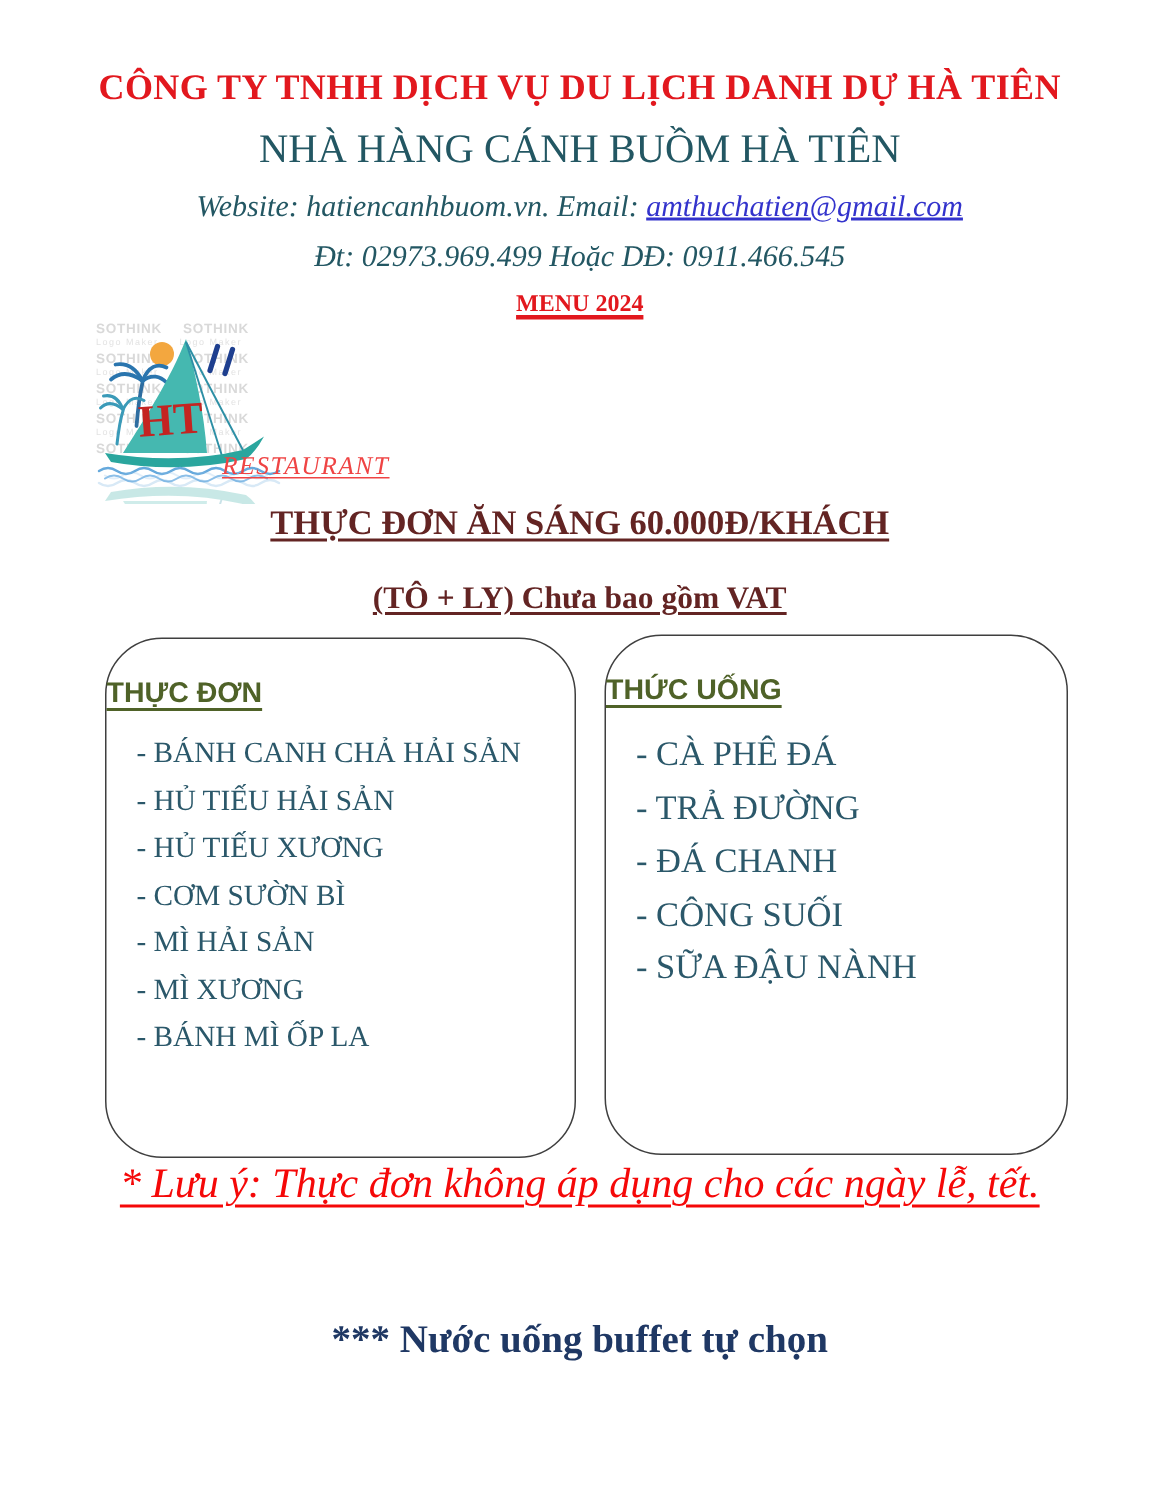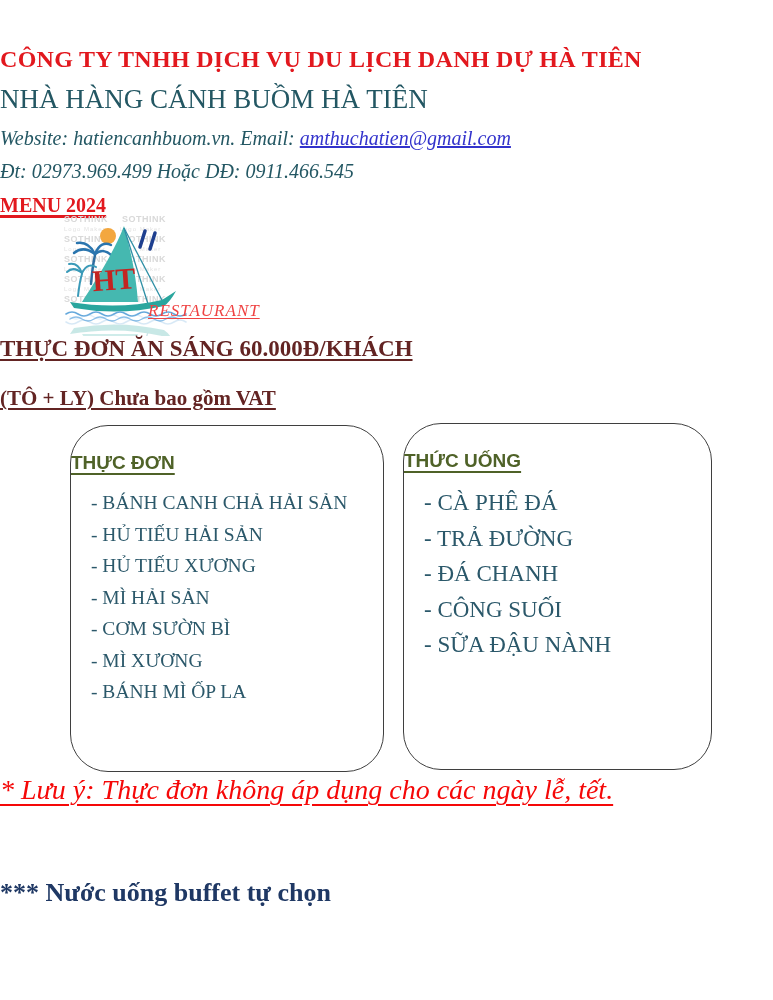--- a/index.html
+++ b/index.html
@@ -1,26 +1,26 @@
 <!DOCTYPE html>
 <html style="--company-red: #e2181e; --heading-maroon: #632423; --teal-text: #235763; --item-teal: #2b586a; --link-blue: #3333cc; --olive-green: #4f6228; --navy: #1f3864; --note-red: #f50808; --box-border: #3f3f3f; --logo-teal: #45b8b0;"><head>
 <meta charset="utf-8">
 <style>
   html,body{margin:0;padding:0;background:#ffffff;}
   .page{position:relative;width:773px;height:1000px;background:#ffffff;overflow:hidden;
         font-family:"Liberation Serif",serif;}
   .abs{position:absolute;}
-  .center{left:0;width:100%;}
+  .center{left:0;width:100%;text-align:center;}
 
   .company-name{top:46px;font-size:24px;font-weight:bold;color:var(--company-red);letter-spacing:.3px;}
   .restaurant-name{top:84px;font-size:27px;color:var(--teal-text);}
   .contact-line{top:127px;font-size:20px;font-style:italic;color:var(--teal-text);}
   .contact-line a{color:var(--link-blue);text-decoration:underline;}
   .phone-line{top:160px;font-size:20px;font-style:italic;color:var(--teal-text);}
-  .menu-title{top:194px;font-size:20px;font-weight:bold;color:var(--company-red);}
+  .menu-title{top:194px;font-size:16px;font-weight:bold;color:var(--company-red);}
   .menu-title span{text-decoration:underline;text-decoration-thickness:2.5px;text-underline-offset:3px;}
 
   .logo{left:64px;top:216px;width:128px;height:112px;}
   .logo-watermark{position:absolute;left:0;top:-2px;width:128px;height:112px;color:#d9d9d9;
         font-family:"Liberation Sans",sans-serif;font-size:9px;font-weight:bold;line-height:10px;
         letter-spacing:.5px;overflow:hidden;}
   .wm-row{white-space:nowrap;}
   .wm-row span{margin-right:14px;}
   .wm-sub{font-size:6px;font-weight:normal;color:#e3e3e3;letter-spacing:1px;}
   .logo-art{position:absolute;left:0;top:6px;}
@@ -128,22 +128,22 @@
   </div>
 
   <div class="abs menu-box box-food">
     <div class="box-header">
       <span>THỰC ĐƠN</span>
     </div>
     <ul class="item-list">
       <li>- BÁNH CANH CHẢ HẢI SẢN</li>
       <li>- HỦ TIẾU HẢI SẢN</li>
       <li>- HỦ TIẾU XƯƠNG</li>
+      <li>- CƠM SƯỜN BÌ</li>
       <li>- MÌ HẢI SẢN</li>
-      <li>- CƠM SƯỜN BÌ</li>
       <li>- MÌ XƯƠNG</li>
       <li>- BÁNH MÌ ỐP LA</li>
     </ul>
   </div>
 
   <div class="abs menu-box box-drinks">
     <div class="box-header">
       <span>THỨC UỐNG</span>
     </div>
     <ul class="item-list">

